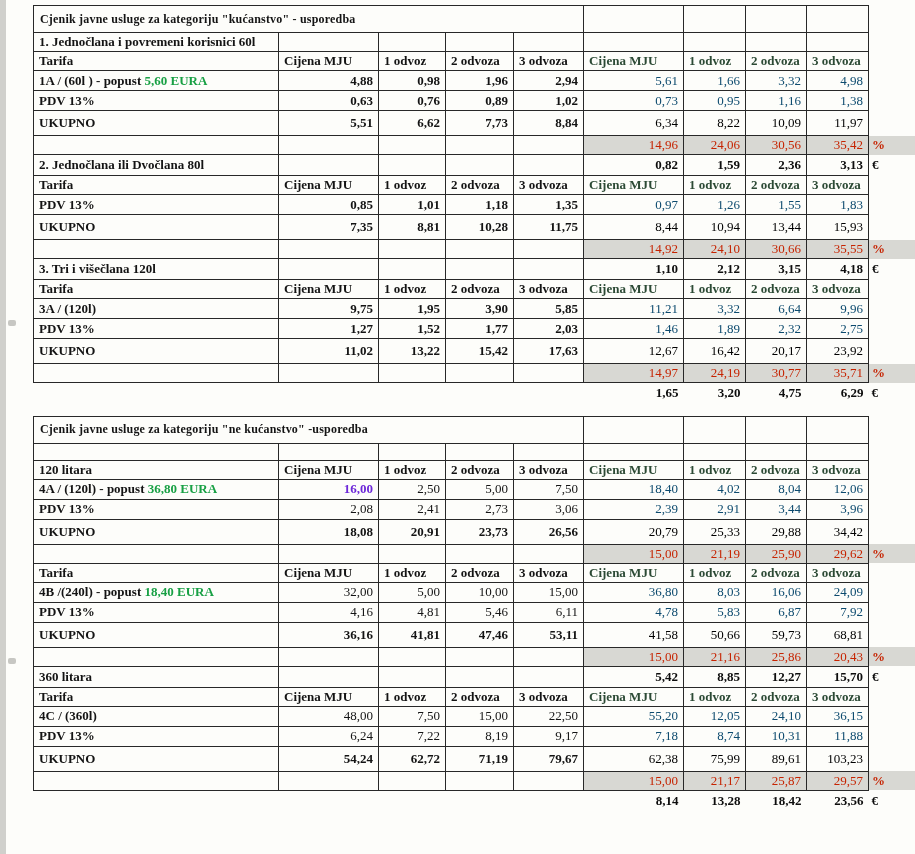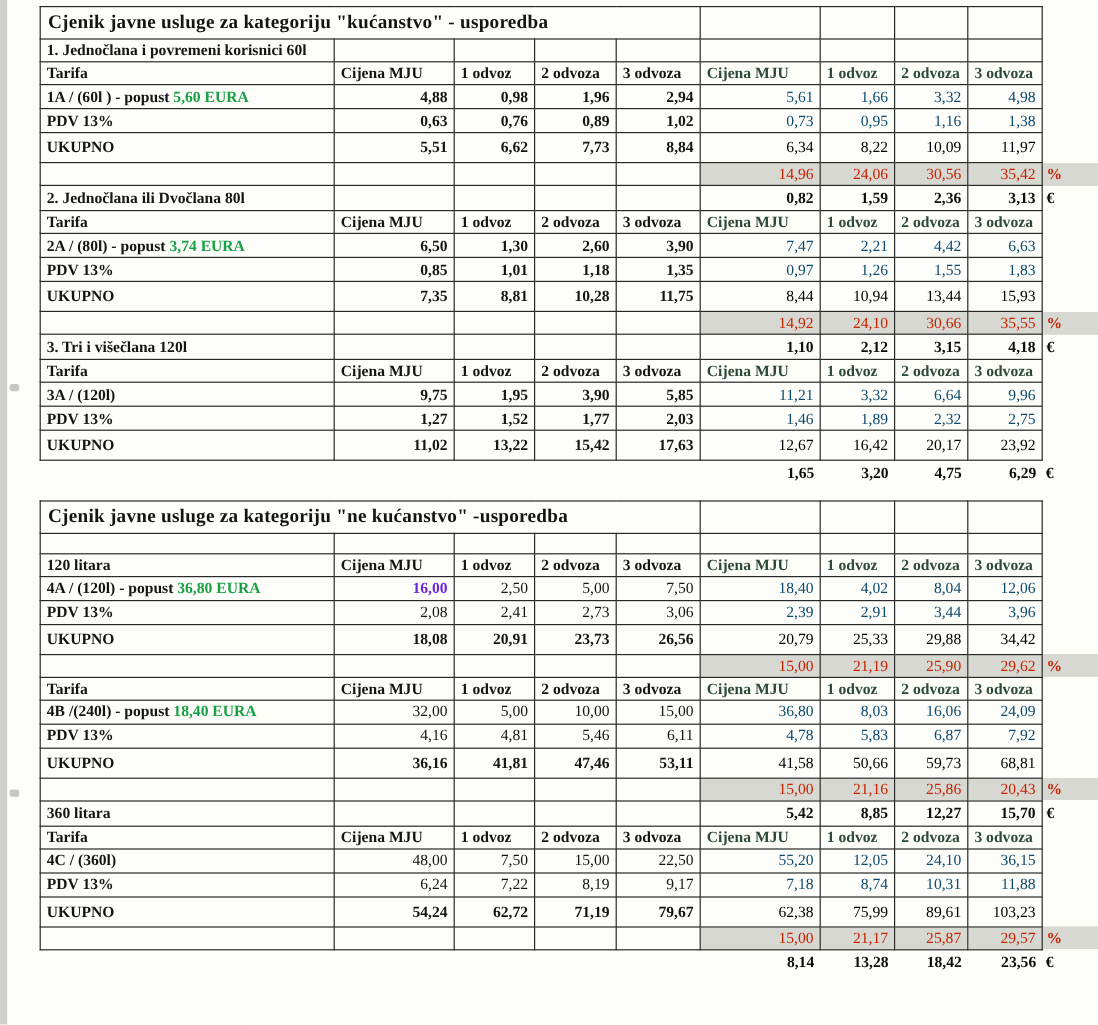--- a/index.html
+++ b/index.html
@@ -4,21 +4,21 @@
 <style>
   html,body{margin:0;padding:0;background:#ffffff;}
   .sheet{position:relative;width:915px;height:854px;background:#fdfdfa;
          font-family:"Liberation Serif","DejaVu Serif",serif;overflow:hidden;}
   .scan-edge{position:absolute;left:0;top:0;width:6px;height:854px;background:#d0d0cc;}
   .smudge{position:absolute;left:8px;width:8px;height:6px;background:#9a9a96;border-radius:2px;opacity:.55;}
   table.grid{border-collapse:collapse;table-layout:fixed;margin-left:33px;width:882px;}
   #sec0{margin-top:5px;} #sec1{margin-top:12px;}
   td{border:1.5px solid #282828;padding:0 4px;font-size:13px;white-space:nowrap;
      overflow:hidden;color:#141414;vertical-align:middle;}
-  .titlecell{font-size:16px;font-weight:bold;padding-left:6px;letter-spacing:.2px;}
+  .titlecell{font-size:12px;font-weight:bold;padding-left:6px;letter-spacing:.2px;}
   .lab{font-weight:bold;text-align:left;padding-left:5px;}
   .hedr{color:#2c4a35;}
   .num{text-align:right;padding-right:5px;}
   .bold{font-weight:bold;}
   .rgt{color:#0c4a6e;font-weight:normal;}
   .rukup{color:#000000;font-weight:normal;}
   .red{color:#c62300;font-weight:normal;}
   .euro{color:#0d0d0d;font-weight:bold;}
   .green{color:#18a044;font-weight:bold;margin-top:38px;}
   .maroon{color:#6d28d9;font-weight:bold;}
@@ -150,32 +150,20 @@
           <td class="lab">1 odvoz</td>
           <td class="lab">2 odvoza</td>
           <td class="lab">3 odvoza</td>
           <td class="lab hedr">Cijena MJU</td>
           <td class="lab hedr">1 odvoz</td>
           <td class="lab hedr">2 odvoza</td>
           <td class="lab hedr">3 odvoza</td>
           <td class="side"></td>
         </tr>
         <tr class="h-data">
-          <td class="lab"><span>2A / (80l) - popust</span> <span class="green">3,74 EURA</span></td>
-          <td class="num bold">6,50</td>
-          <td class="num bold">1,30</td>
-          <td class="num bold">2,60</td>
-          <td class="num bold">3,90</td>
-          <td class="num rgt">7,47</td>
-          <td class="num rgt">2,21</td>
-          <td class="num rgt">4,42</td>
-          <td class="num rgt">6,63</td>
-          <td class="side"></td>
-        </tr>
-        <tr class="h-data">
           <td class="lab">PDV 13%</td>
           <td class="num bold">0,85</td>
           <td class="num bold">1,01</td>
           <td class="num bold">1,18</td>
           <td class="num bold">1,35</td>
           <td class="num rgt">0,97</td>
           <td class="num rgt">1,26</td>
           <td class="num rgt">1,55</td>
           <td class="num rgt">1,83</td>
           <td class="side"></td>
@@ -256,20 +244,32 @@
           <td class="lab">UKUPNO</td>
           <td class="num bold">11,02</td>
           <td class="num bold">13,22</td>
           <td class="num bold">15,42</td>
           <td class="num bold">17,63</td>
           <td class="num rukup">12,67</td>
           <td class="num rukup">16,42</td>
           <td class="num rukup">20,17</td>
           <td class="num rukup">23,92</td>
           <td class="side"></td>
+        </tr>
+        <tr class="h-gray">
+          <td></td>
+          <td></td>
+          <td></td>
+          <td></td>
+          <td></td>
+          <td class="num red graybg">14,97</td>
+          <td class="num red graybg">24,19</td>
+          <td class="num red graybg">30,77</td>
+          <td class="num red graybg">35,71</td>
+          <td class="side sym red graybg">%</td>
         </tr>
         <tr class="h-euro">
           <td class="nob"></td>
           <td class="nob"></td>
           <td class="nob"></td>
           <td class="nob"></td>
           <td class="nob"></td>
           <td class="num euro nob">1,65</td>
           <td class="num euro nob">3,20</td>
           <td class="num euro nob">4,75</td>

